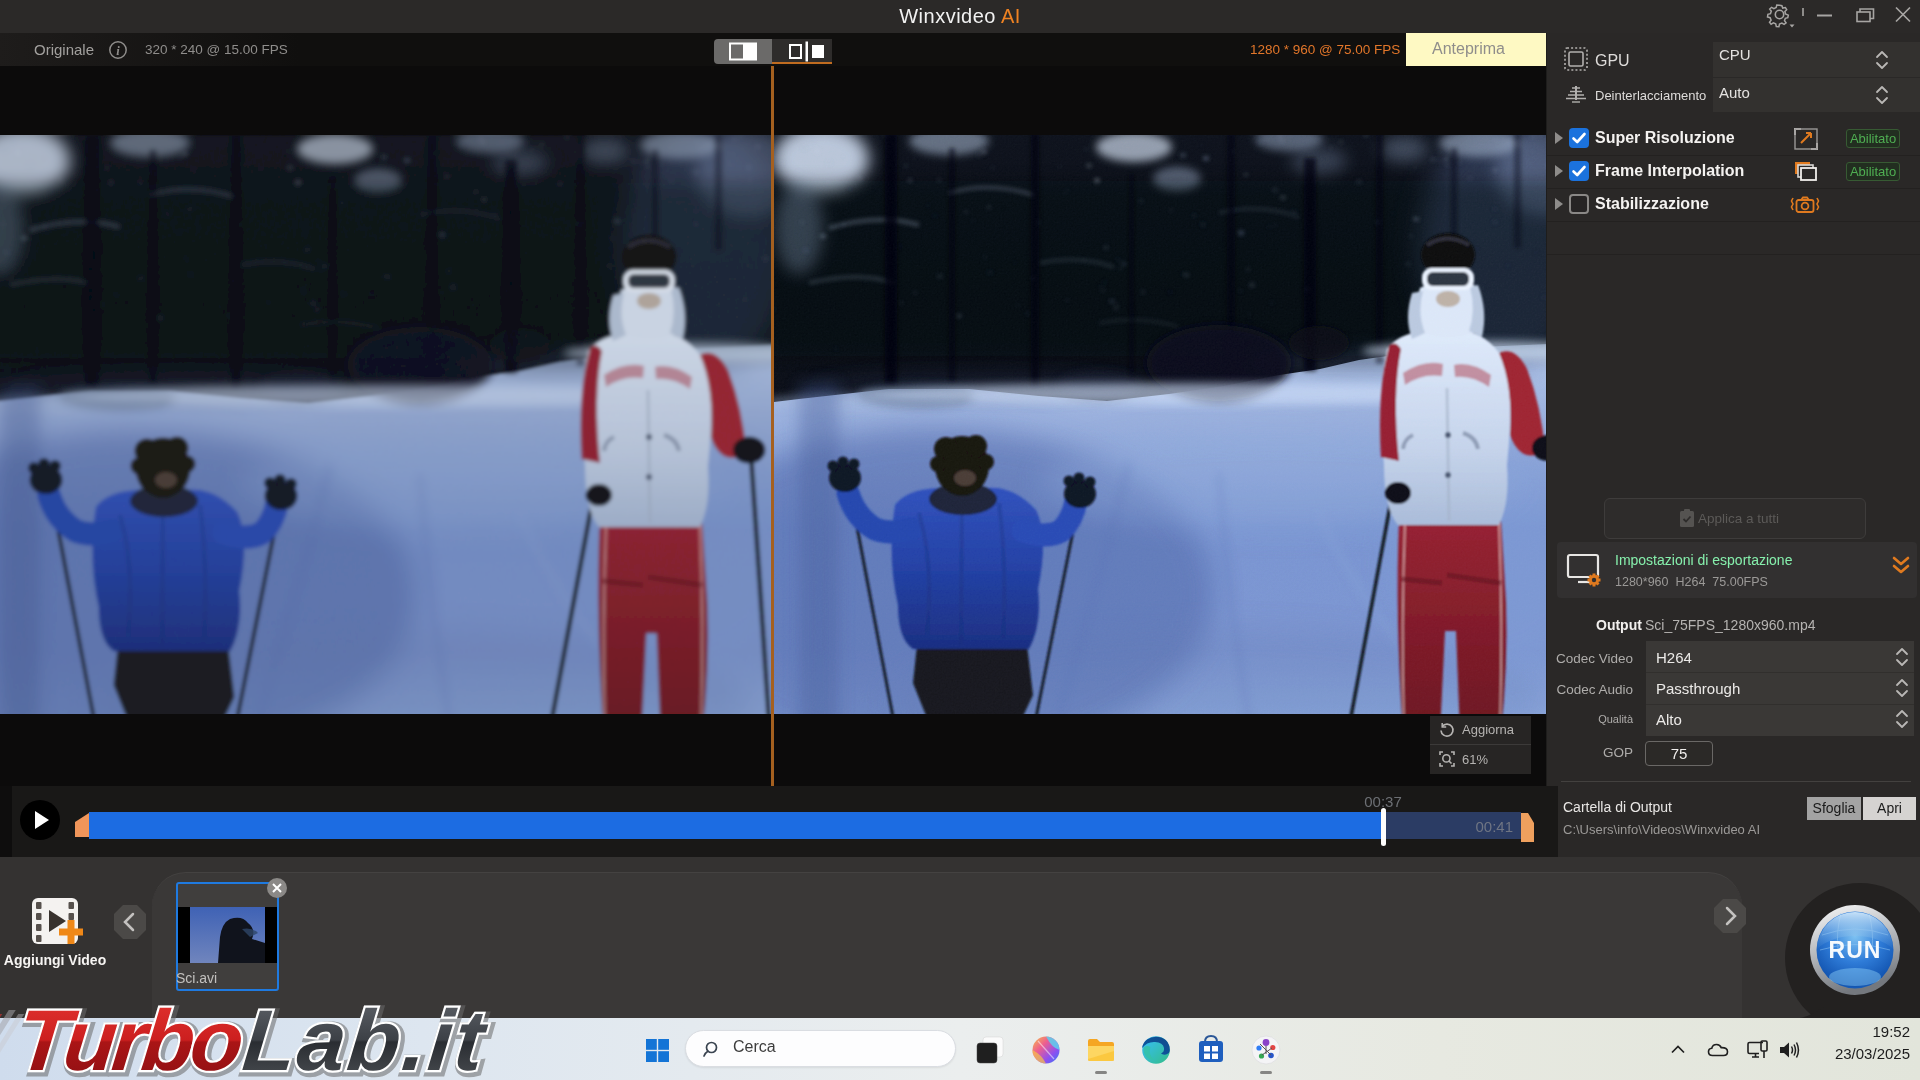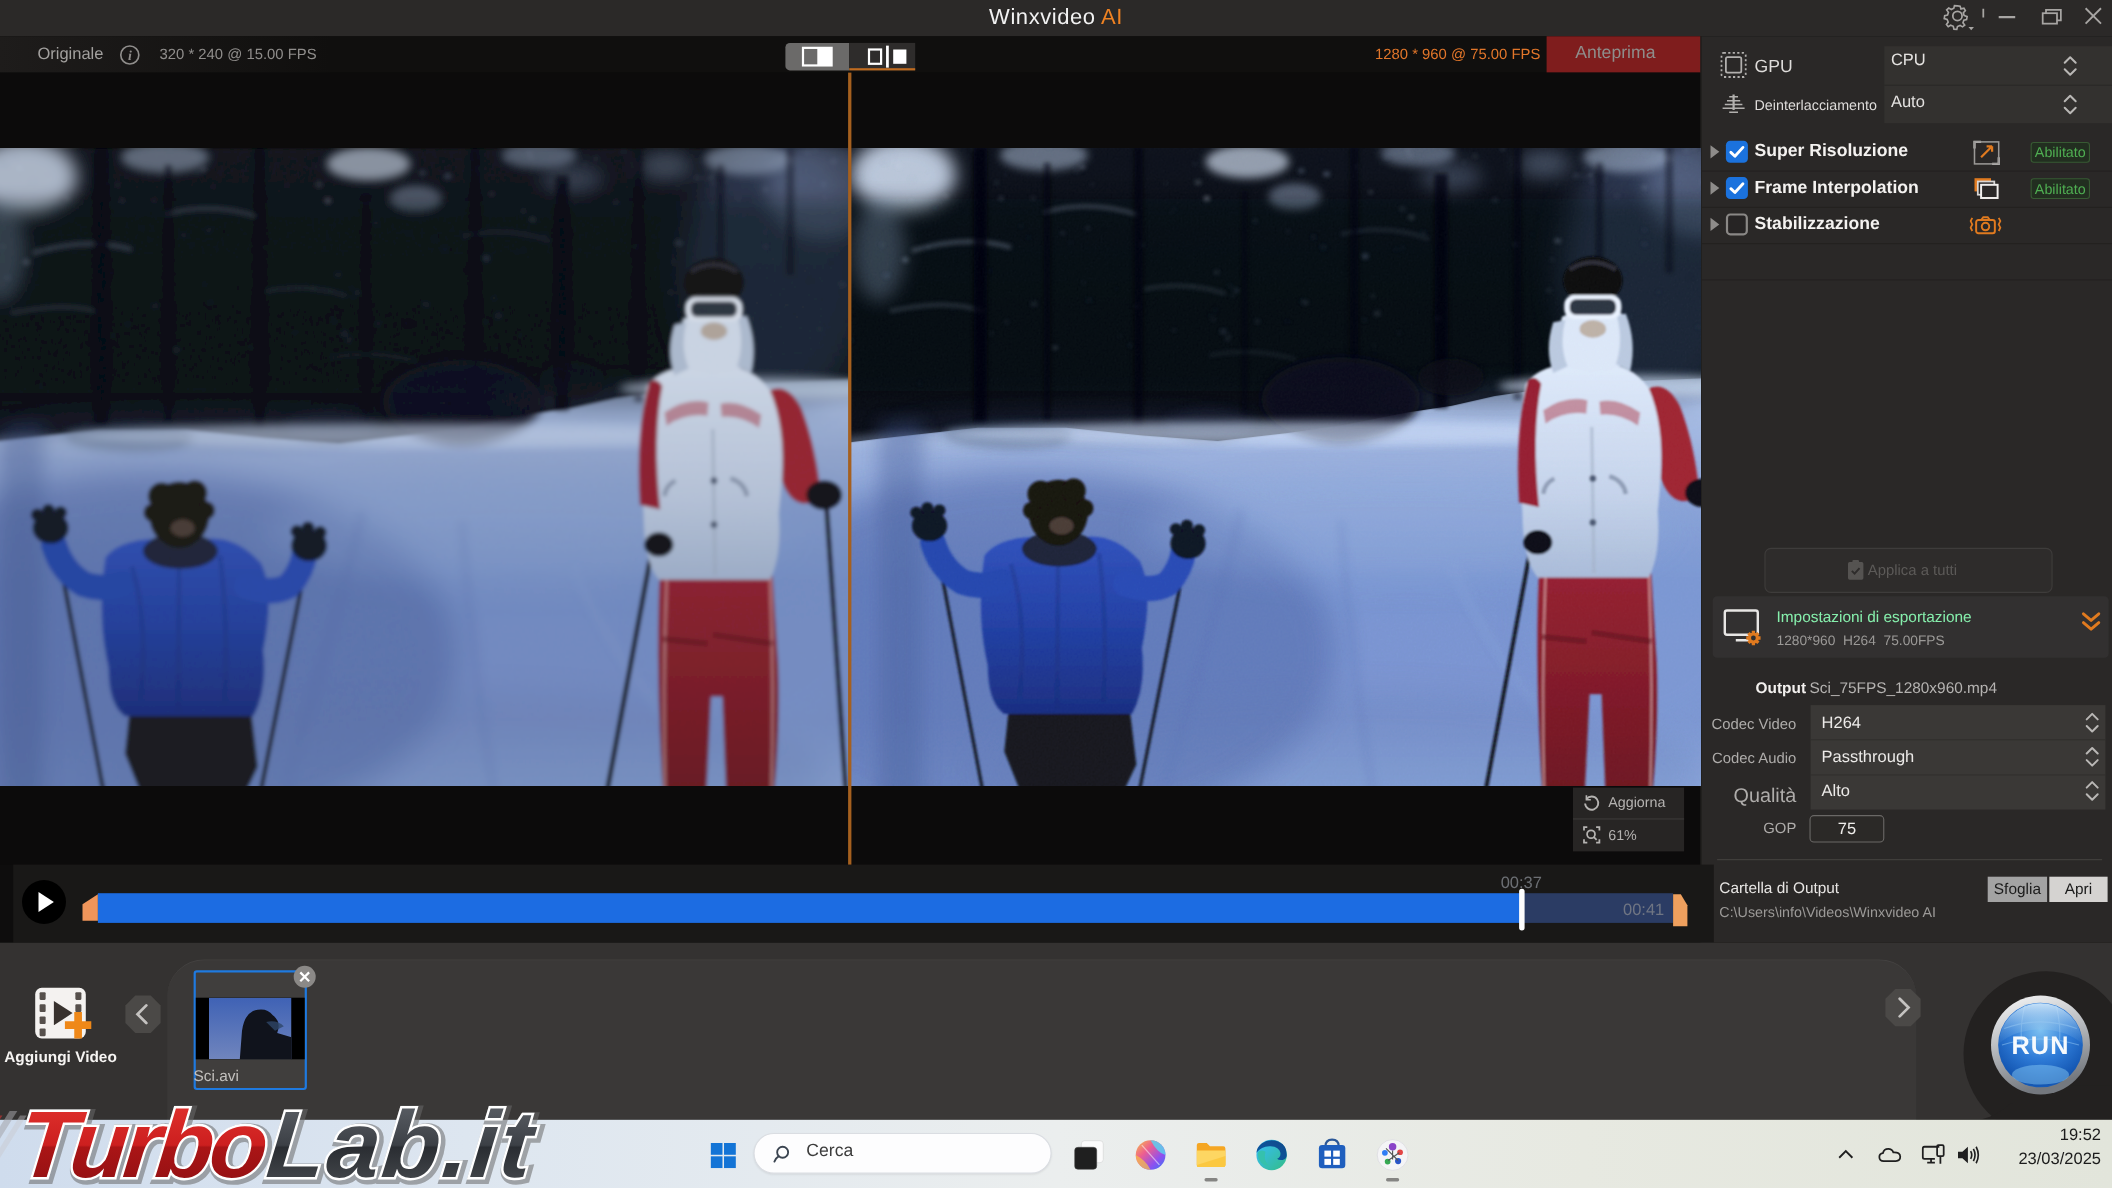--- a/index.html
+++ b/index.html
@@ -11,21 +11,21 @@
   
   #titlebar { left:0; top:0; width:1920px; height:33px; background:#2b2928; }
   #title { width:100%; text-align:center; font-size:20px; color:#f2f2f2; top:5px; letter-spacing:0.5px; }
   #title .ai { color:#ef8222; }
 
   
   #toolbar { left:0; top:33px; width:1546px; height:33px; background:#100f0e; color:#969492; }
   #lbl-orig { left:34px; top:8px; font-size:15px; color:#a2a09e; }
   #res-l { left:145px; top:9px; font-size:13.5px; color:#8f8d8b; }
   #res-r { left:1250px; top:9px; font-size:13.5px; color:#e2762a; }
-  #lbl-ante { left:1406px; top:33px; width:140px; height:33px; background:#7f1d1d; margin-top:-33px; }
+  #lbl-ante { left:1406px; top:33px; width:140px; height:33px; background:#fef9c3; margin-top:-33px; }
   #lbl-ante span { position:absolute; left:26px; top:7px; font-size:16px; color:#8f8d8b; }
 
   
   #preview { left:0; top:66px; width:1546px; height:720px; background:#0c0b0b; overflow:hidden; }
   #divider { left:771px; top:66px; width:3px; height:720px; background:#a5601f; }
   #zoombox { left:1430px; top:716px; width:101px; height:58px; background:rgba(42,40,39,0.92); color:#b5b3b1; font-size:13px;padding-left:17px; }
 
   
   #panel { left:1546px; top:33px; width:374px; height:824px; background:#2a2827; border-left:1px solid #1e1d1c; color:#dddbd9; }
 
@@ -528,21 +528,21 @@
     </svg>
 
     <span class="abs" style="left:49px;top:584px;font-size:14px;font-weight:bold;color:#f2f0ee">Output</span>
     <span class="abs" style="left:98px;top:584px;font-size:14px;color:#b5b3b1">Sci_75FPS_1280x960.mp4</span>
 
     <div class="abs" style="left:99px;top:608px;width:268px;height:95px;background:#3a3836"></div>
     <div class="abs" style="left:99px;top:639px;width:268px;height:1px;background:#312f2d"></div>
     <div class="abs" style="left:99px;top:671px;width:268px;height:1px;background:#312f2d"></div>
     <span class="abs" style="left:0;top:618px;width:86px;text-align:right;font-size:13.5px;color:#aeacaa">Codec Video</span>
     <span class="abs" style="left:0;top:649px;width:86px;text-align:right;font-size:13.5px;color:#aeacaa">Codec Audio</span>
-    <span class="abs" style="left:0;top:680px;width:86px;text-align:right;font-size:18px;color:#aeacaa">Qualità</span>
+    <span class="abs" style="left:0;top:680px;width:86px;text-align:right;font-size:11px;color:#aeacaa">Qualità</span>
     <span class="abs" style="left:109px;top:616px;font-size:15px;color:#eceae8">H264</span>
     <span class="abs" style="left:109px;top:647px;font-size:15px;color:#eceae8">Passthrough</span>
     <span class="abs" style="left:109px;top:678px;font-size:15px;color:#eceae8">Alto</span>
     <svg class="abs" style="left:345px;top:608px;width:20px;height:95px" viewBox="0 0 20 95" fill="none" stroke="#b9b7b5" stroke-width="1.8" stroke-linecap="round" stroke-linejoin="round">
       <path d="M5,13 L10,8 L15,13 M5,19 L10,24 L15,19"></path>
       <path d="M5,44 L10,39 L15,44 M5,50 L10,55 L15,50"></path>
       <path d="M5,75 L10,70 L15,75 M5,81 L10,86 L15,81"></path>
     </svg>
 
     <span class="abs" style="left:0;top:712px;width:86px;text-align:right;font-size:13.5px;color:#aeacaa">GOP</span>

